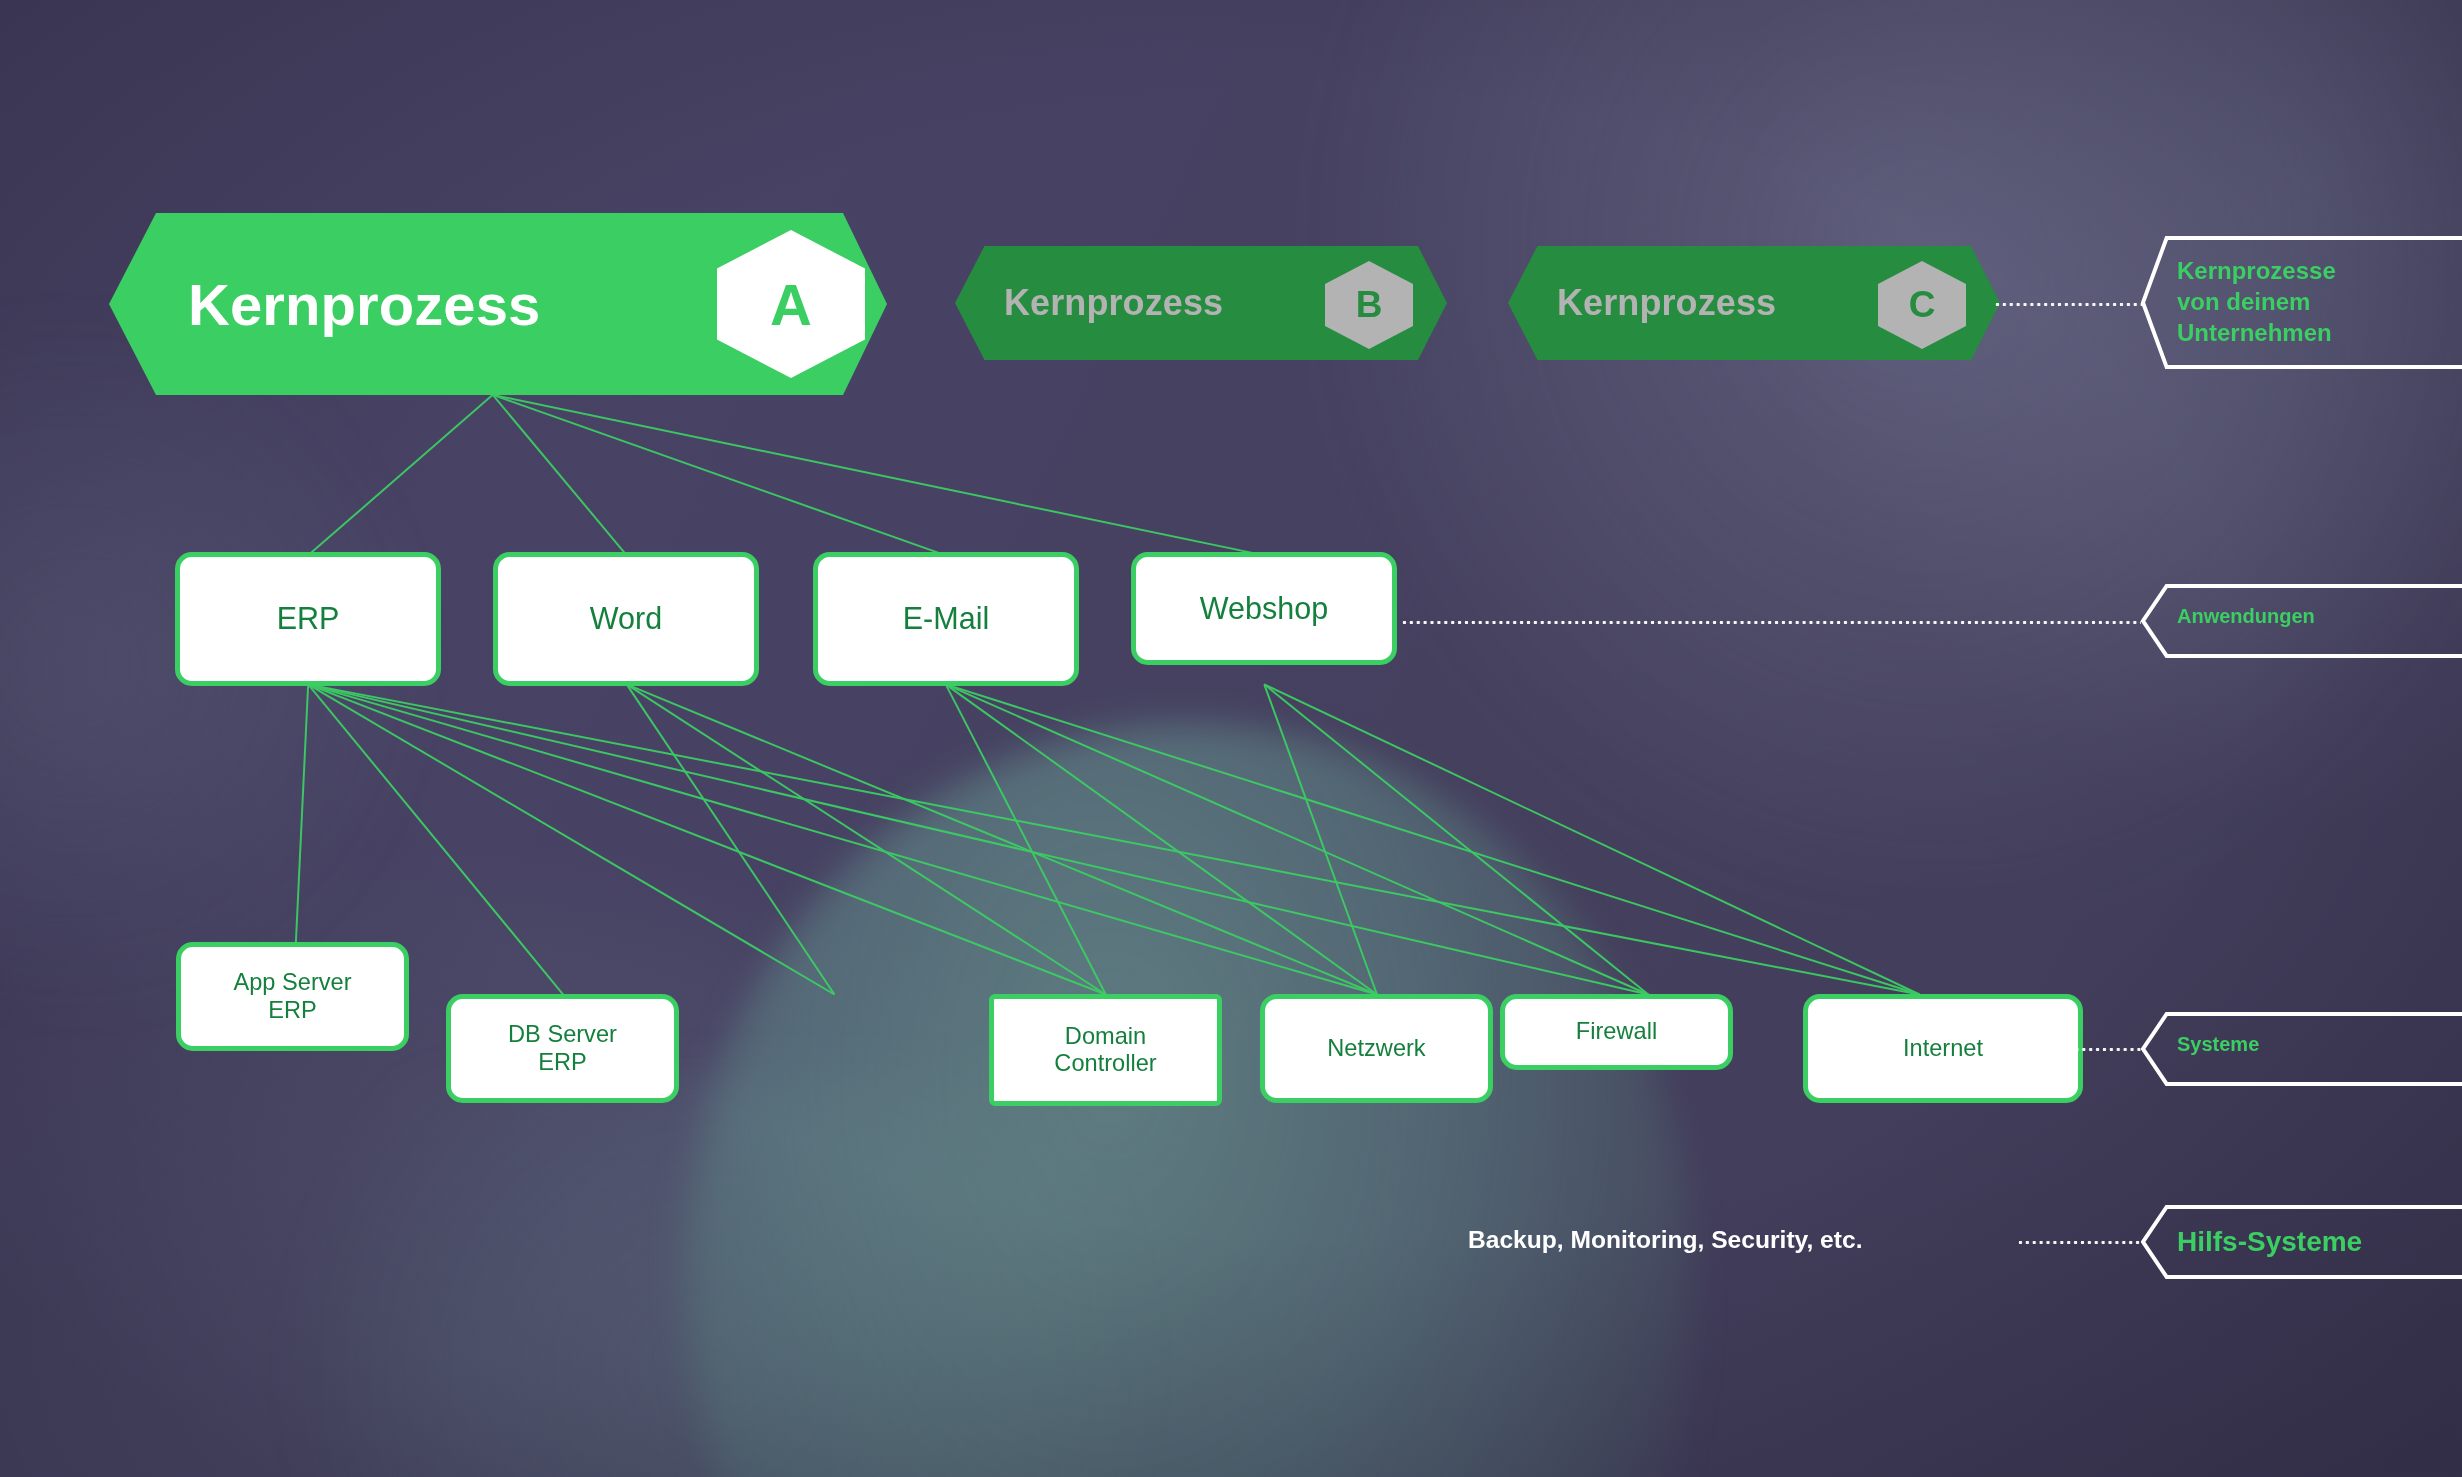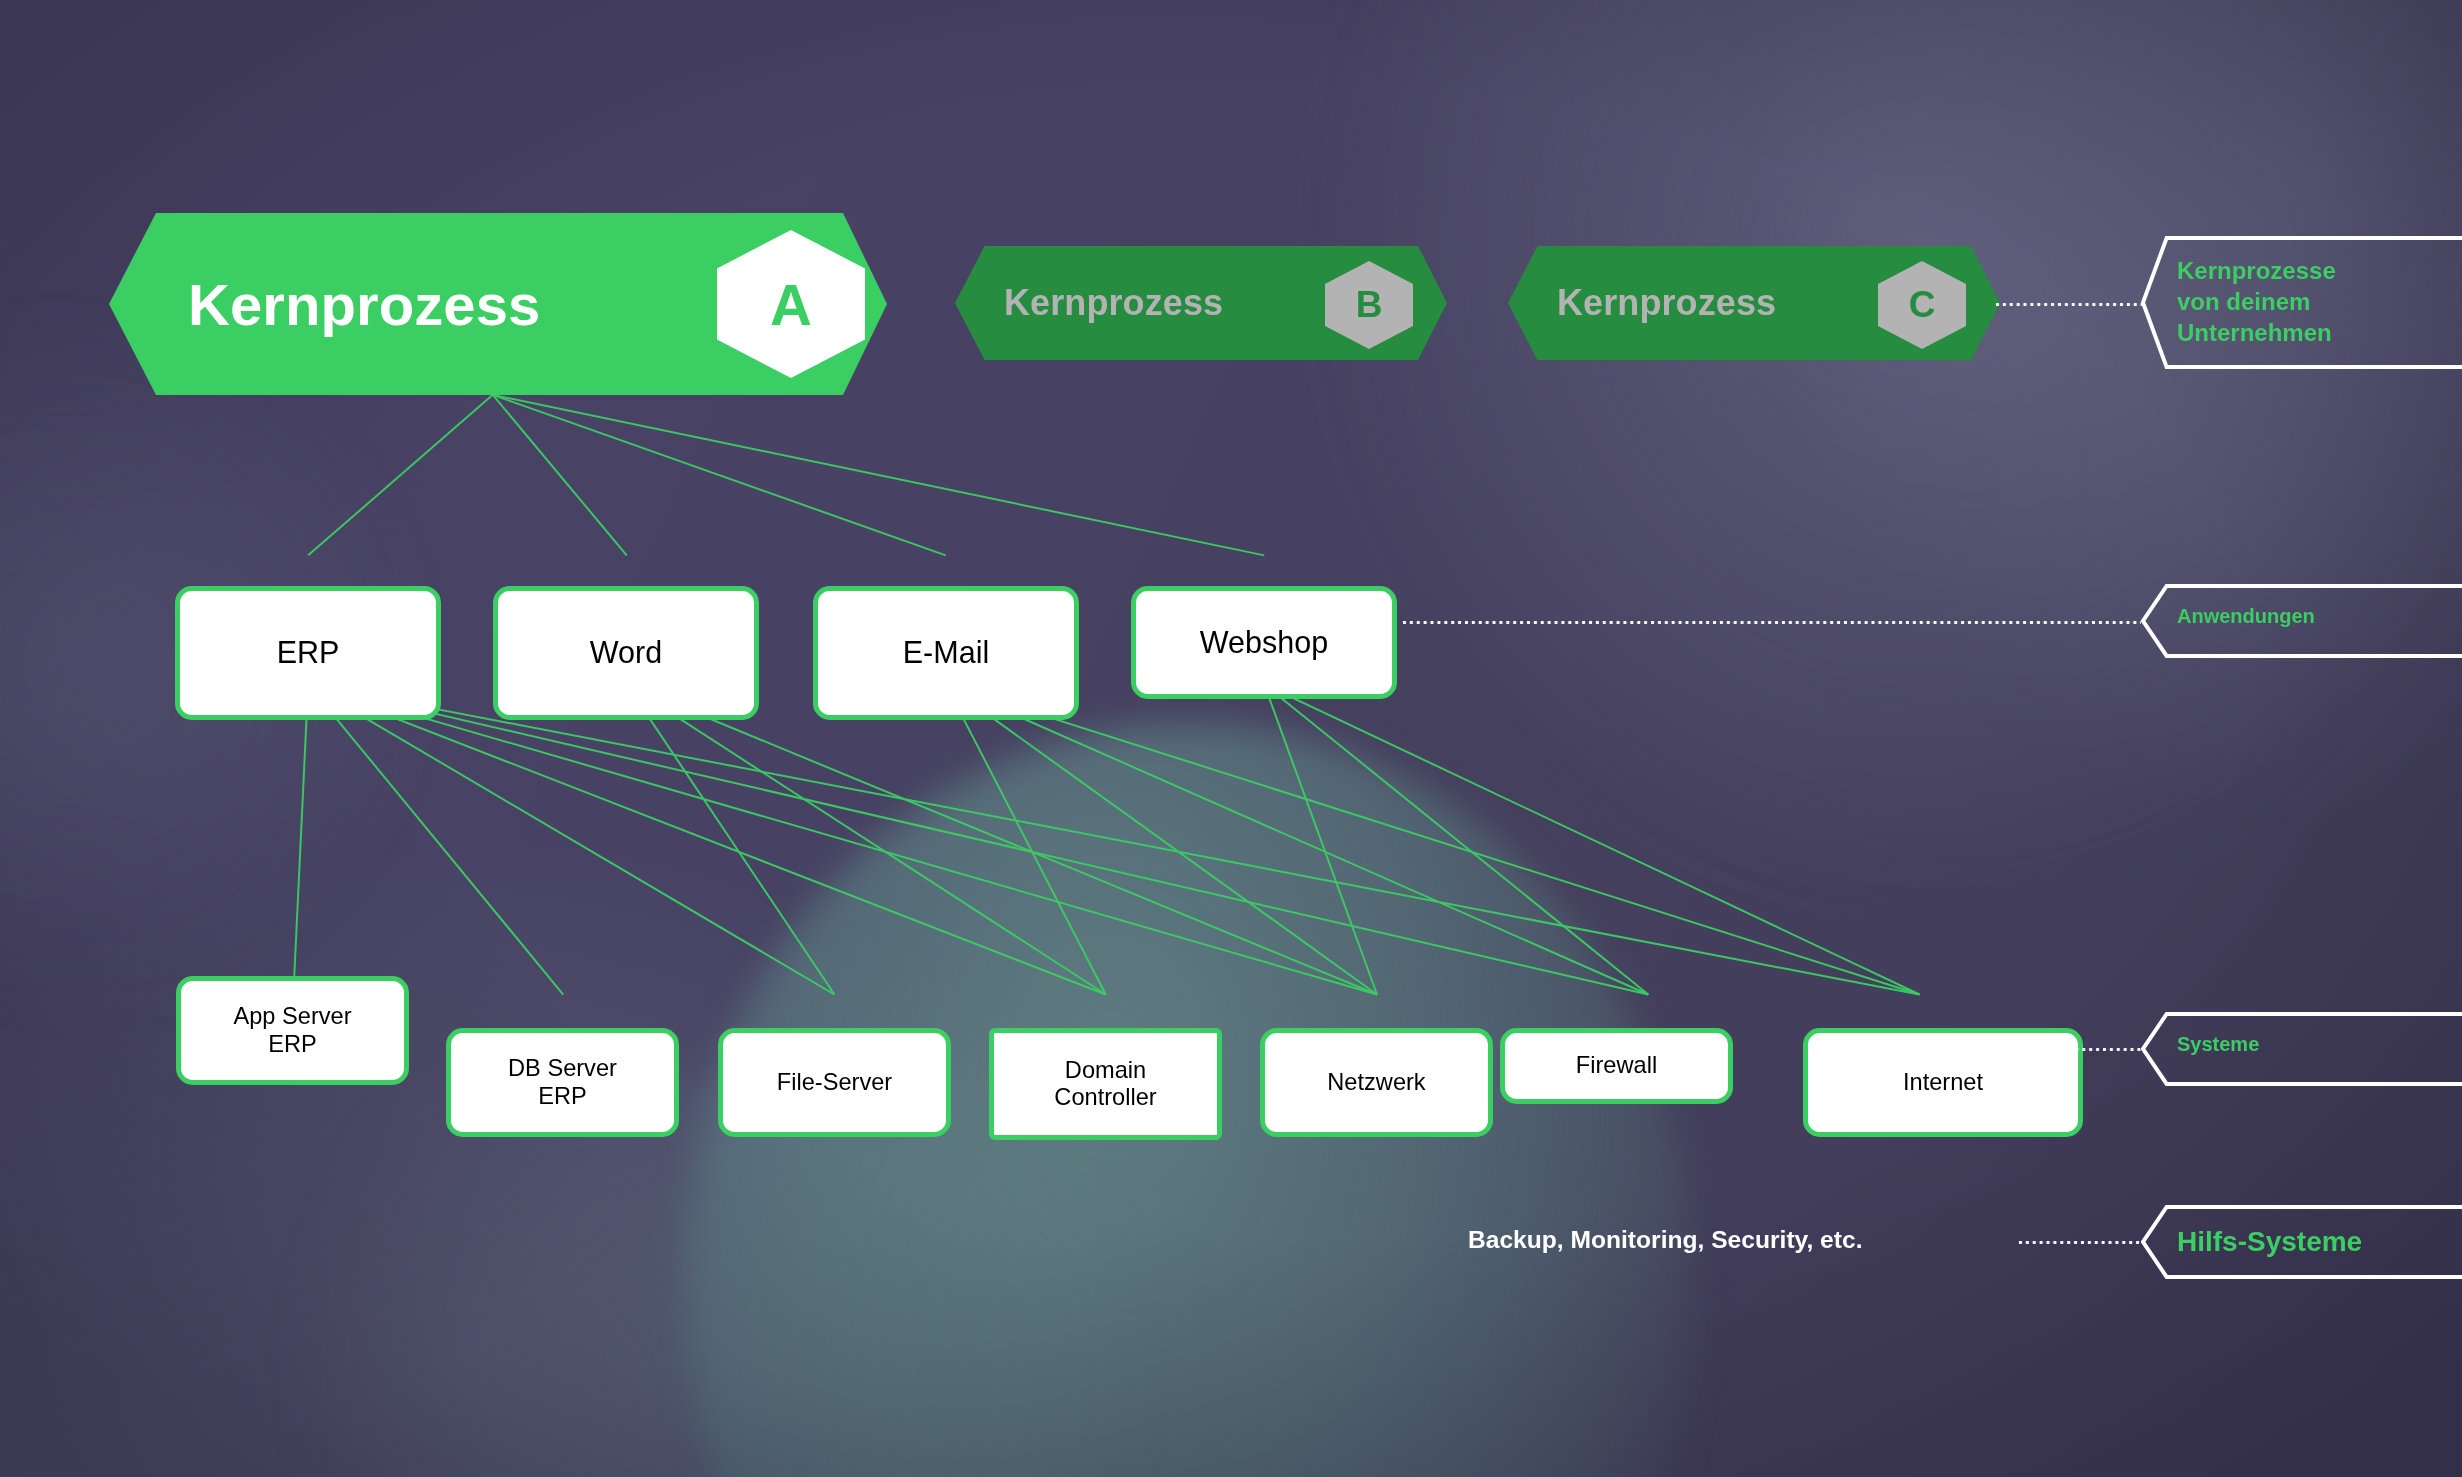--- a/index.html
+++ b/index.html
@@ -66,21 +66,21 @@
   .badge.a span{color:#3bce63;font-size:58px;font-weight:700;}
   .badge.b{left:1325px;top:261px;width:88px;height:88px;background:#b3b3b3;
     clip-path:polygon(50% 0,100% 26%,100% 74%,50% 100%,0 74%,0 26%);}
   .badge.c{left:1878px;top:261px;width:88px;height:88px;background:#b3b3b3;
     clip-path:polygon(50% 0,100% 26%,100% 74%,50% 100%,0 74%,0 26%);}
   .badge.b span,.badge.c span{color:#268c40;font-size:37px;font-weight:700;}
 
   
   .node{position:absolute;box-sizing:border-box;background:#ffffff;border:5.4px solid #3bce63;
     border-radius:16.7px;display:flex;align-items:center;justify-content:center;text-align:center;
-    color:#000000;line-height:1.16;margin-top:34px;}
+    color:#15803d;line-height:1.16;}
   .node.app{font-size:30.5px;font-weight:400;}
   .node.sys{font-size:23.6px;font-weight:400;}
 
   
   .rlabel{position:absolute;box-sizing:border-box;}
   .rlabel .frame{position:absolute;inset:0;}
   .rlabel .txt{position:absolute;color:#3bce63;font-weight:700;line-height:1.30;}
   .dots{position:absolute;height:2.5px;
     background-image:radial-gradient(circle, #ffffff 0 45%, rgba(255,255,255,0) 55%);
     background-size:6.9px 2.5px;background-repeat:repeat-x;opacity:.95;}
@@ -170,25 +170,20 @@
         <div>App Server</div>
         <div>ERP</div>
       </div>
     </div>
   <div class="node sys" style="left:446px;top:994px;width:233px;height:109px;">
     <div>
         <div>DB Server</div>
         <div>ERP</div>
       </div>
     </div>
-  <div class="node sys" style="left:718px;top:994px;width:233px;height:109px;">
-    <div>
-        <div>File-Server</div>
-      </div>
-    </div>
   <div class="node sys" style="left:989px;top:994px;width:233px;height:112px;border-radius:6px;">
     <div>
         <div>Domain</div>
         <div>Controller</div>
       </div>
     </div>
   <div class="node sys" style="left:1260px;top:994px;width:233px;height:109px;">
     <div>
         <div>Netzwerk</div>
       </div>

